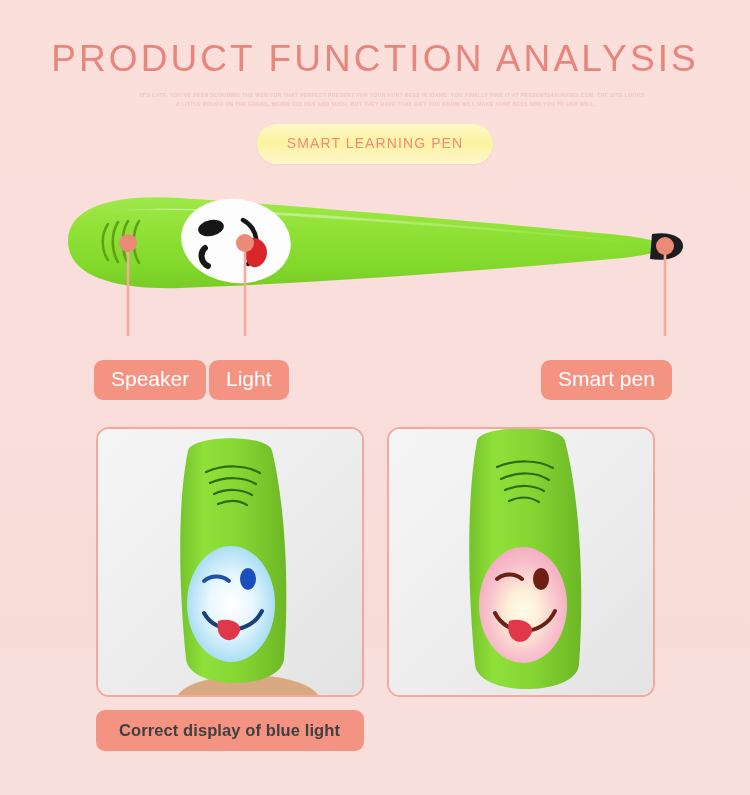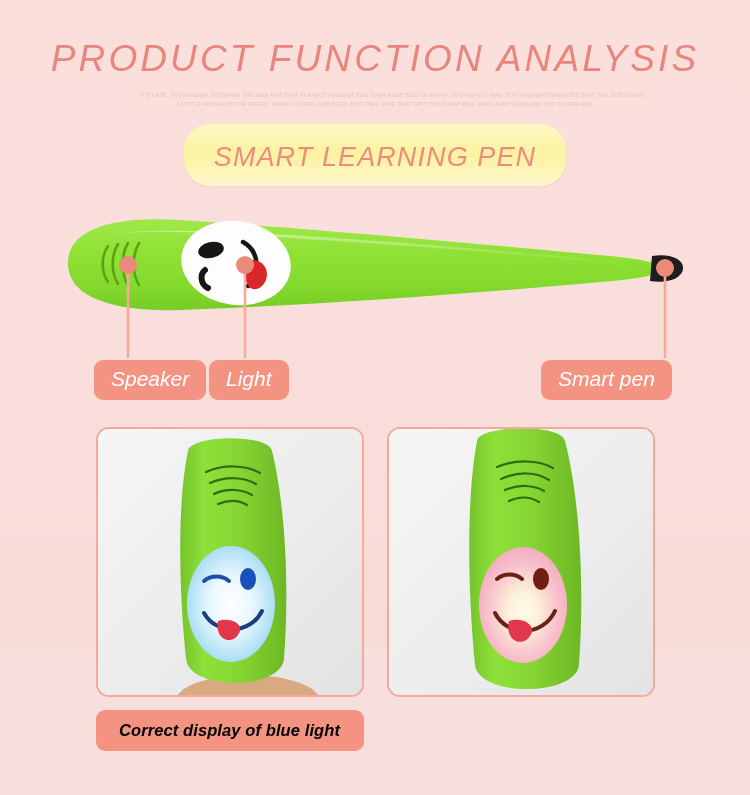--- a/index.html
+++ b/index.html
@@ -11,21 +11,20 @@
     background: #f9dfdb;
     overflow: hidden;
     position: relative;
   }
 
   .page {
     width: 750px;
     height: 648px;
     position: relative;
     background: linear-gradient(180deg, #fadfdb 0%, #f9dedb 55%, #f7dbd7 100%);
-    font-style: italic;
   }
 
   
   .header {
     padding-top: 38px;
     text-align: center;
   }
   .main-title {
     font-size: 37px;
     letter-spacing: 3.1px;
@@ -43,25 +42,25 @@
     font-weight: 700;
     padding: 0 140px;
   }
   .subtitle div { white-space: nowrap; }
   .subtitle .line2 { padding: 0 36px; }
 
   
   .badge-wrap { text-align: center; margin-top: 14px; }
   .badge {
     display: inline-block;
-    padding: 18px 30px 13px;
+    padding: 11px 30px 13px;
     border-radius: 26px;
     background: linear-gradient(180deg, #fdf8c8 0%, #fcf39f 48%, #fdf7cd 100%);
     color: #ee8b81;
-    font-size: 27px;
+    font-size: 14px;
     letter-spacing: 1.1px;
     box-shadow: 0 1px 2px rgba(200,150,140,0.18);
   }
 
   
   .pen-area {
     position: relative;
     height: 225px;
     margin-top: 12px;
   }
@@ -100,21 +99,21 @@
     border-radius: 13px;
     background: #f1f1f1;
     overflow: hidden;
     position: relative;
   }
   .caption {
     margin-top: 13px;
     height: 41px;
     border-radius: 9px;
     background: #f59382;
-    color: #000000;
+    color: #404040;
     font-size: 16.5px;
     font-weight: 700;
     display: flex;
     align-items: center;
     justify-content: center;
     letter-spacing: 0.1px;
   }
 </style>
 </head>
 <body>

